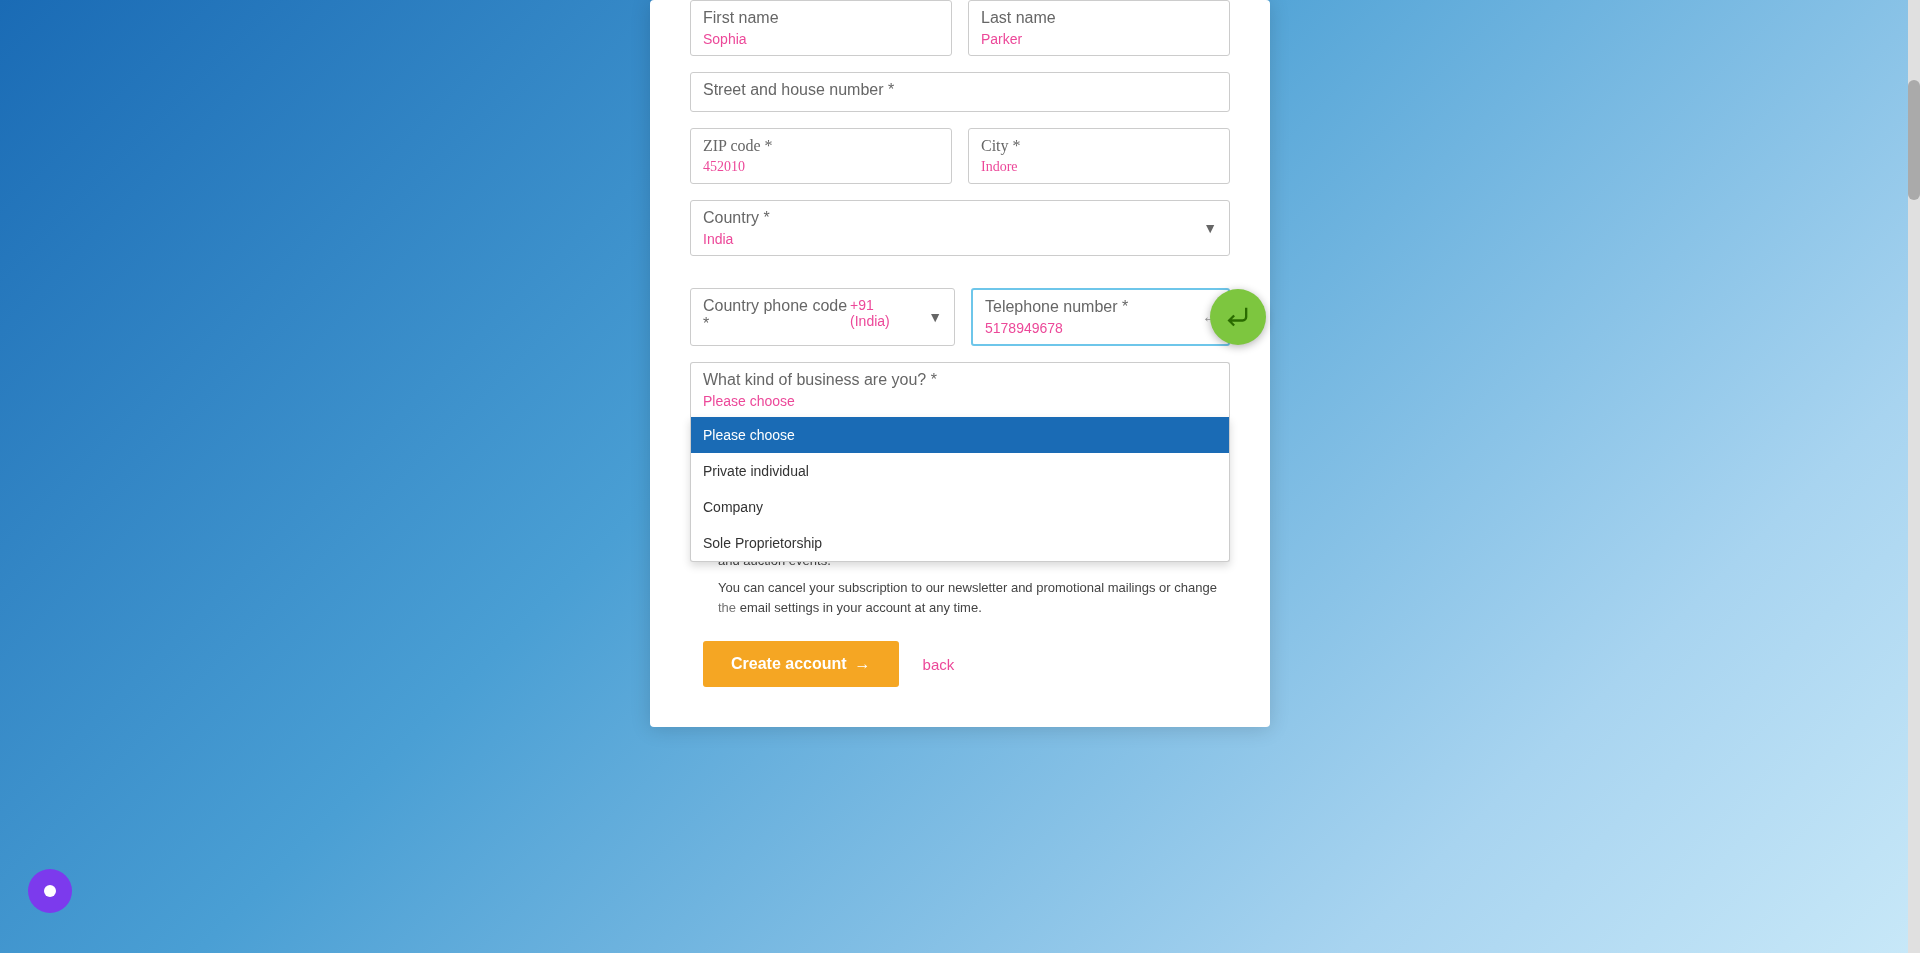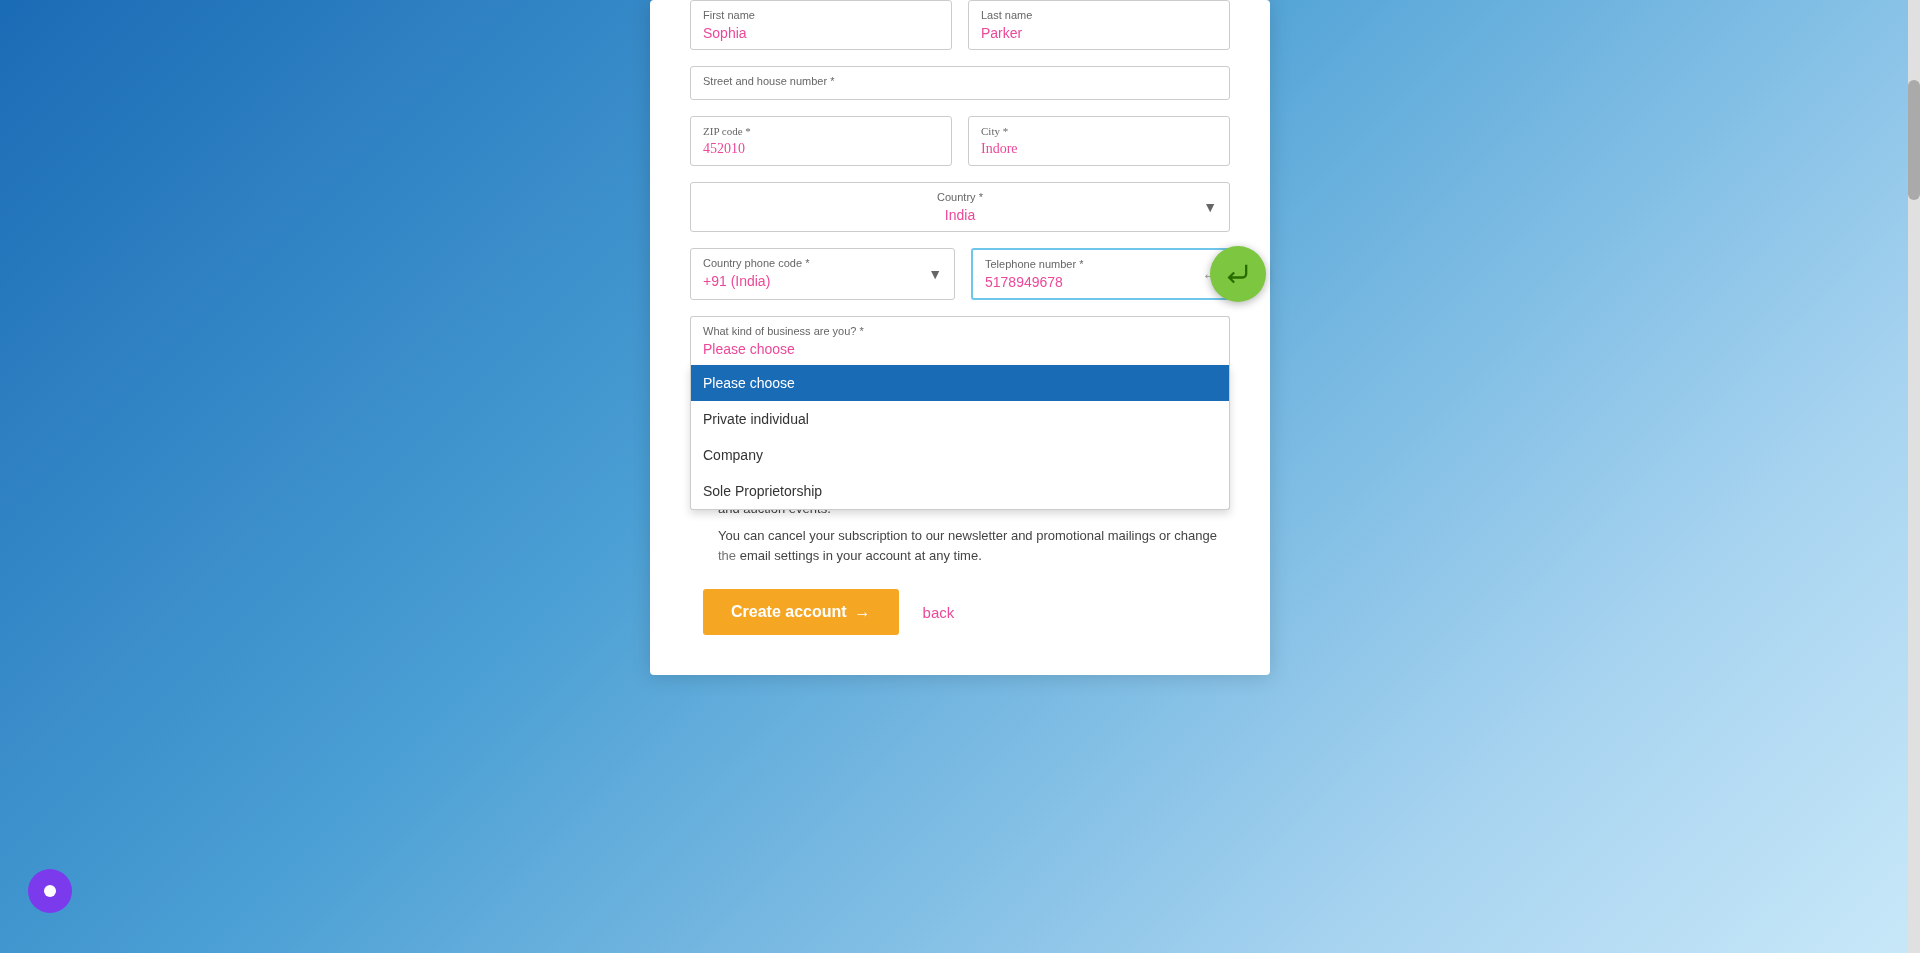--- a/index.html
+++ b/index.html
@@ -38,33 +38,33 @@
       border: 1px solid #ccc;
       border-radius: 3px;
       padding: 8px 12px;
       background: #fff;
     }
 
     .field-group.full { width: 100%; }
     .field-group.half { flex: 1; }
 
     .field-label {
-      font-size: 11px;
+      font-size: 16px;
       color: #666;
       margin-bottom: 4px;
     }
 
     .field-value {
       font-size: 14px;
       color: #ec4899;
     }
 
     .street-row { margin-bottom: 16px; }
     .zip-city-row { display: flex; gap: 16px; margin-bottom: 16px; font-family: Liberation Serif, serif; }
-    .country-row { margin-bottom: 16px; position: relative; text-align: center; }
+    .country-row { margin-bottom: 32px; position: relative; }
     .phone-row { display: flex; gap: 16px; margin-bottom: 16px; position: relative; }
     .business-row { margin-bottom: 16px; position: relative; }
 
     .field-group-select {
       display: flex;
       flex-direction: column;
       border: 1px solid #ccc;
       border-radius: 3px;
       padding: 8px 12px;
       background: #fff;
@@ -298,21 +298,21 @@
 
   <div class="country-row">
     <div class="field-group-select">
       <span class="field-label">Country *</span>
       <span class="field-value">India</span>
       <span class="dropdown-arrow">▼</span>
     </div>
   </div>
 
   <div class="phone-row" style="position:relative;">
-    <div class="country-phone-code" style="display:flex;flex-direction:column;padding:8px 40px 8px 12px;position:relative;">
+    <div class="country-phone-code" style="display:flex;flex-direction:row;padding:8px 40px 8px 12px;position:relative;">
       <span class="field-label">Country phone code *</span>
       <span class="field-value">+91 (India)</span>
       <span class="dropdown-arrow">▼</span>
     </div>
     <div class="telephone-field" style="display:flex;flex-direction:column;position:relative;padding-right:32px;">
       <span class="field-label">Telephone number *</span>
       <span class="field-value">5178949678</span>
       <span class="backspace-icon">←</span>
     </div>
 

